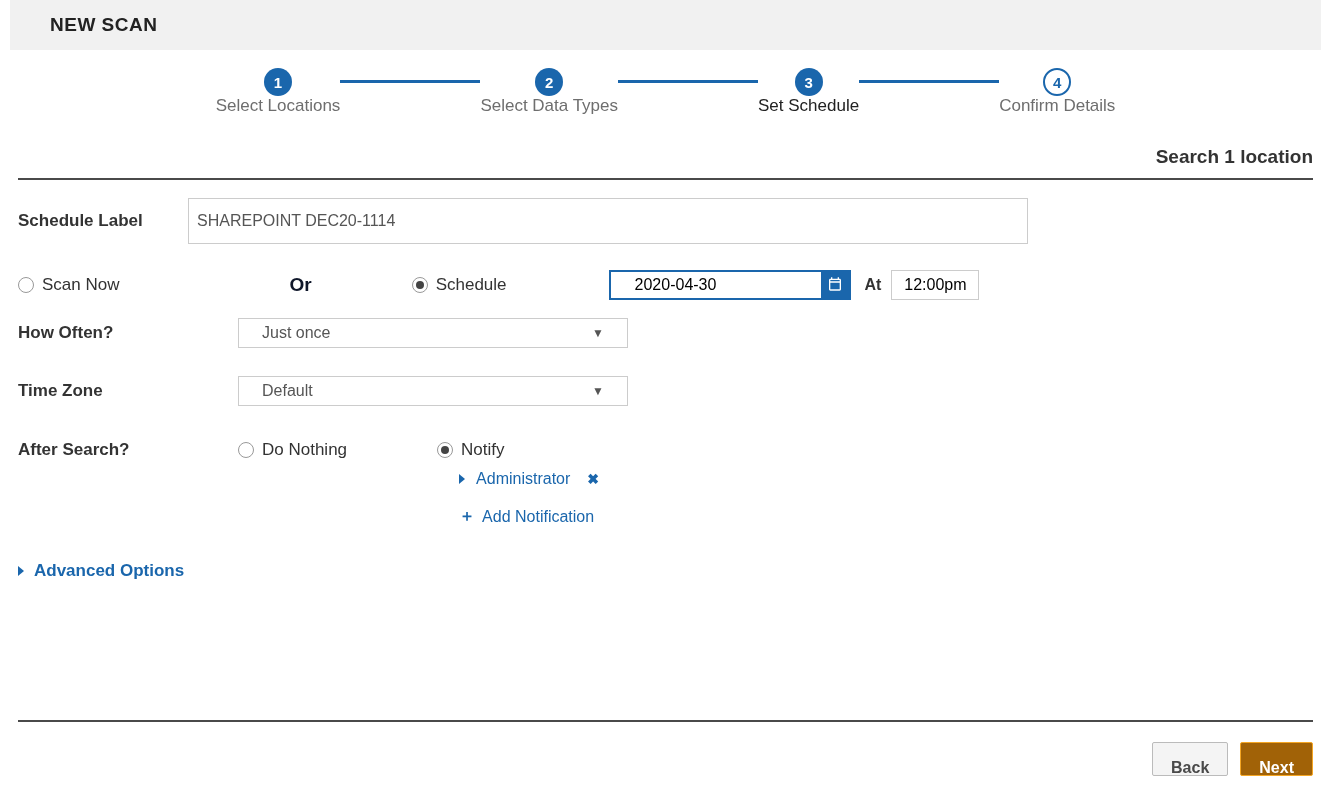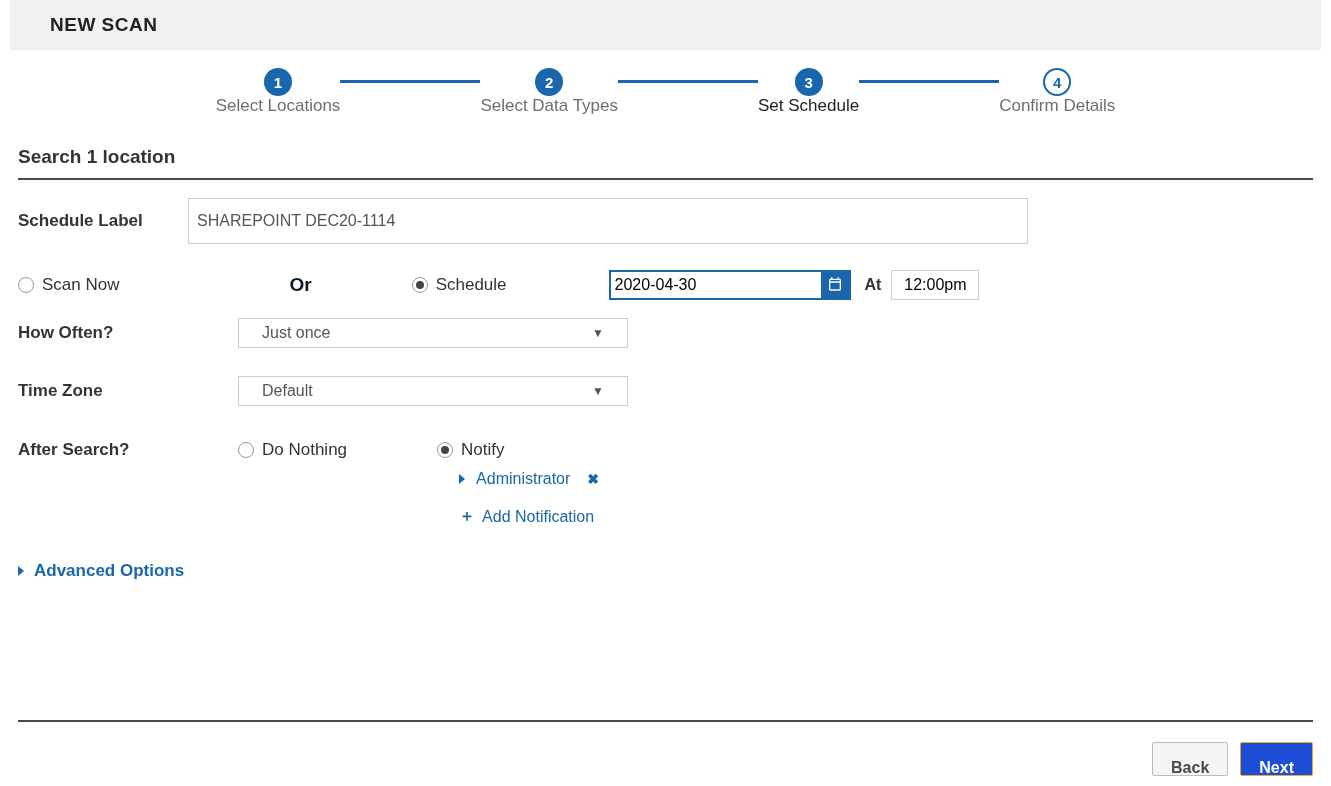--- a/index.html
+++ b/index.html
@@ -75,20 +75,21 @@
   }
 
   .content {
     margin: 0 18px;
   }
   .section-title {
     font-size: 19px;
     font-weight: bold;
     color: #333;
     margin-bottom: 10px;
+    text-align: right;
   }
   .divider-thick {
     border: none;
     border-top: 2px solid #4a4a4a;
     margin: 0 0 18px 0;
   }
 
   .row {
     display: flex;
     align-items: center;
@@ -147,21 +148,21 @@
 
   .date-input-wrap {
     display: flex;
     border: 2px solid #1a66ac;
     height: 30px;
     margin-left: 102px;
   }
   .date-input {
     width: 210px;
     border: none;
-    padding: 2px 4px;
+    padding: 2px 24px;
     font-size: 16px;
     outline: none;
   }
   .date-cal-btn {
     width: 28px;
     background: #1a66ac;
     display: flex;
     align-items: center;
     justify-content: center;
     cursor: pointer;
@@ -259,21 +260,21 @@
     border-radius: 2px;
     cursor: pointer;
     text-align: center;
   }
   .btn-back {
     background: #f4f4f4;
     border: 1px solid #bbb;
     color: #4a4a4a;
   }
   .btn-next {
-    background: #1d4ed8;
+    background: #a16207;
     border: 1px solid #f5a623;
     color: #fff;
   }
 </style>
 </head>
 <body>
 
 <div class="container">
 
   <div class="title-bar">

